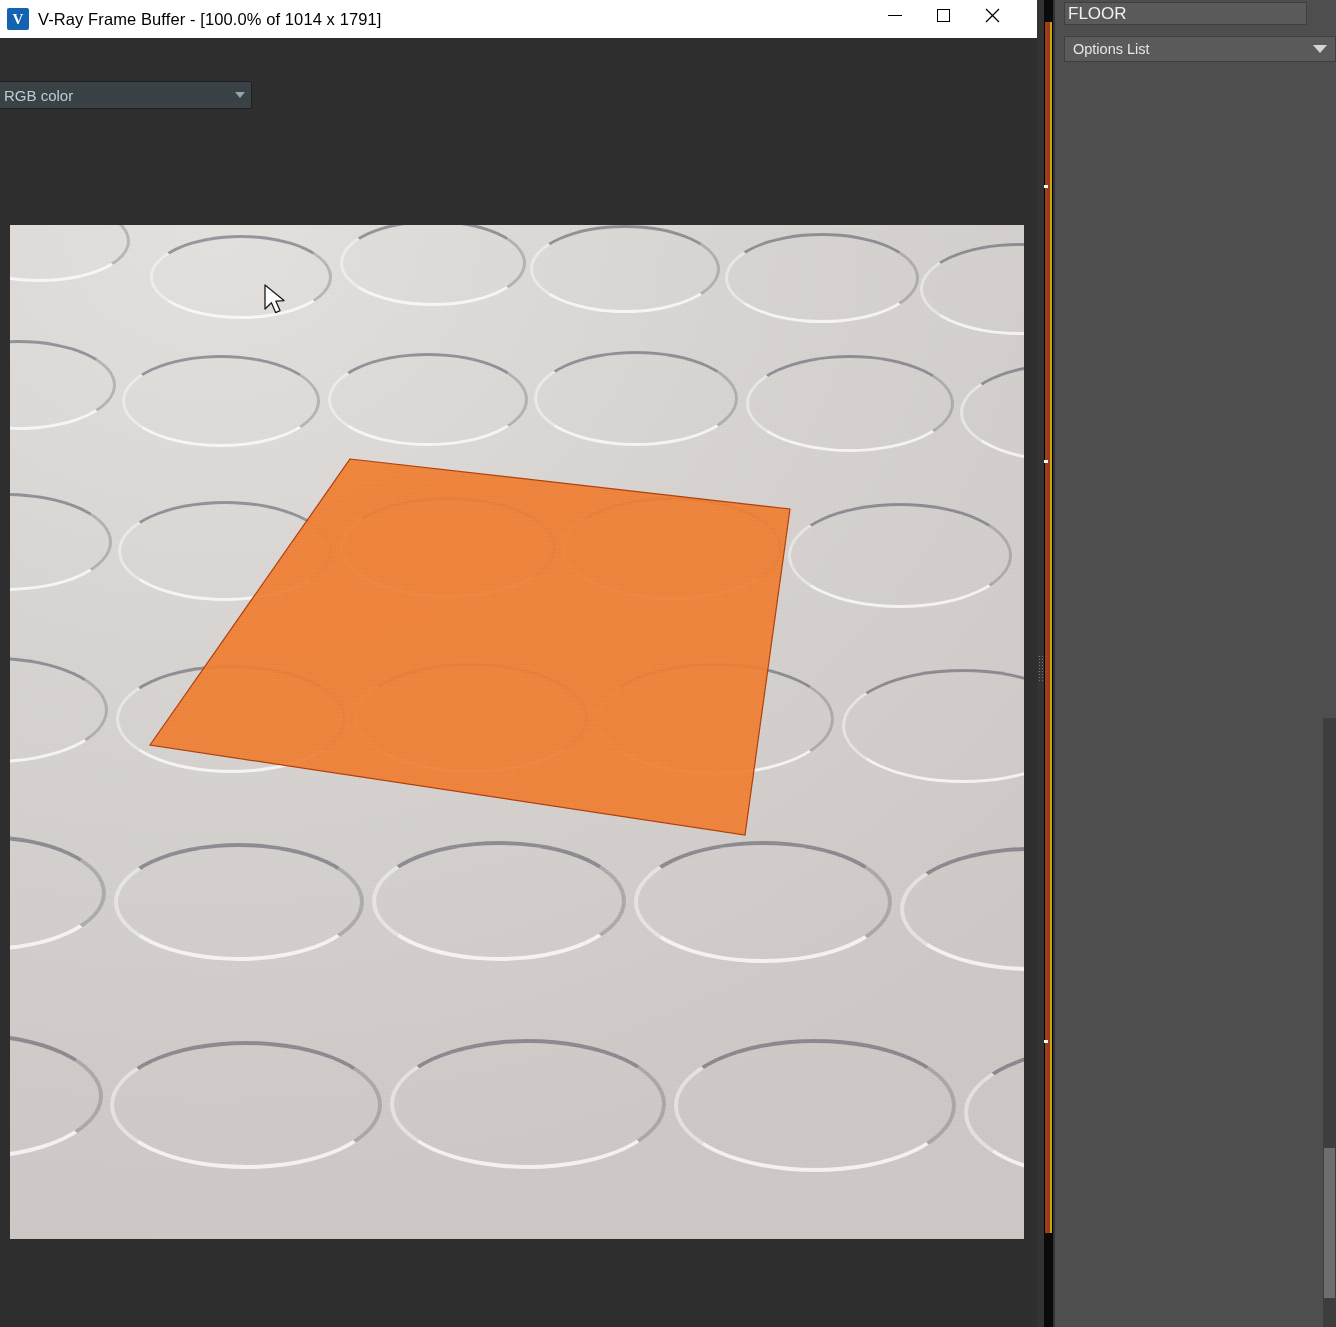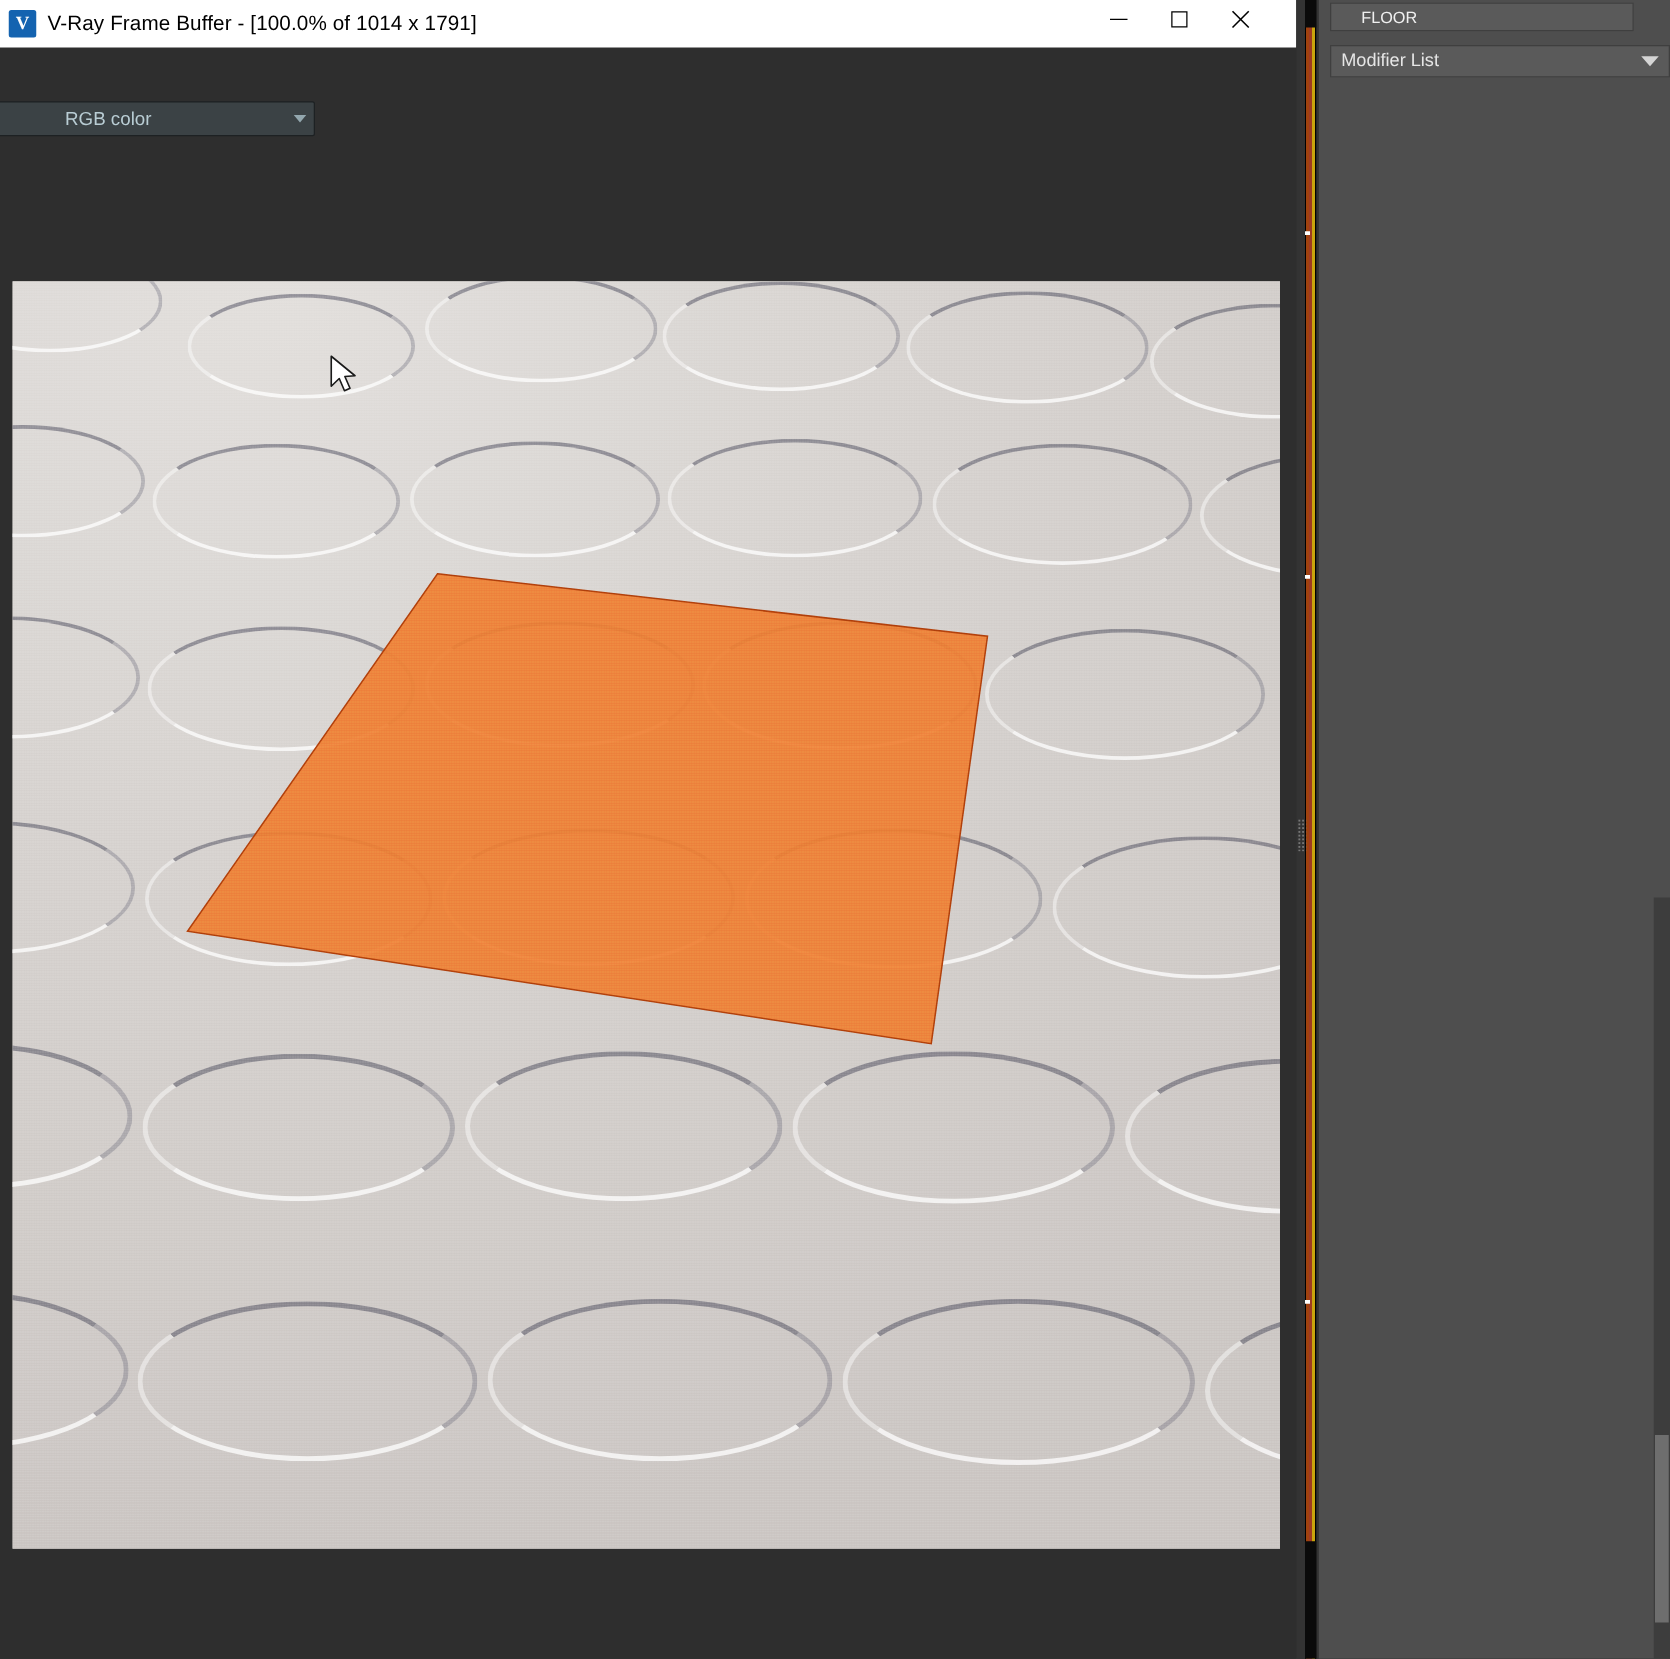--- a/index.html
+++ b/index.html
@@ -55,21 +55,21 @@
 
   #vfb-toolbar {
     position: absolute; left: 0; top: 70px; width: 1037px; height: 50px;
     background: #2e2e2e;
   }
   #channel-select {
     position: absolute; left: -3px; top: 11px; width: 255px; height: 28px;
     background: #3b4245; border: 1px solid #1d2123; border-radius: 2px;
     display: flex; align-items: center; padding: 0 6px;
   }
-  #channel-select .lbl { color: #b9cdd4; font-size: 15px; flex: 1; margin-left: 48px; }
+  #channel-select .lbl { color: #b9cdd4; font-size: 15px; flex: 1; }
   #channel-select .arrow {
     width: 0; height: 0; border-left: 5px solid transparent;
     border-right: 5px solid transparent; border-top: 6px solid #93a7ae;
   }
   .chanbtn {
     position: absolute; top: 71px; width: 47px; height: 48px;
     background: #3b4245;
     display: flex; align-items: center; justify-content: center;
   }
   .dot { width: 27px; height: 27px; border-radius: 50%; }
@@ -153,22 +153,22 @@
   
   #panel {
     position: absolute; left: 1055px; top: 0; width: 281px; height: 1327px;
     background: #4e4e4e;
     font-size: 13px; color: #dcdcdc;
   }
   #name-row { position: absolute; left: 9px; top: 2px; }
   #obj-name {
     width: 243px; height: 23px; background: #5a5a5a;
     border: 1px solid #3f3f3f;
-    color: #f0f0f0; font-size: 13px;
-    display: flex; align-items: center; padding-left: 24px;
+    color: #f0f0f0; font-size: 17px;
+    display: flex; align-items: center; padding-left: 3px;
   }
   #modifier-list {
     position: absolute; left: 9px; top: 36px; width: 272px; height: 26px;
     background: #5a5a5a; border: 1px solid #3f3f3f;
     display: flex; align-items: center; padding: 0 8px;
   }
   #modifier-list .lbl { flex: 1; color: #e6e6e6; font-size: 14.5px; }
   .tri-down {
     width: 0; height: 0; border-left: 7px solid transparent;
     border-right: 7px solid transparent; border-top: 8px solid #d5d5d5;
@@ -384,21 +384,21 @@
     <div id="div-grip"></div>
   </div>
 
   <div id="panel">
 
     <div id="name-row">
       <div id="obj-name">FLOOR</div>
     </div>
 
     <div id="modifier-list">
-      <span class="lbl">Modifier List</span>
+      <span class="lbl">Options List</span>
       <span class="tri-down"></span>
     </div>
 
     <div id="panel-vscroll">
       <div class="thumb"></div>
     </div>
   </div>
 </div>
 
 </body></html>

